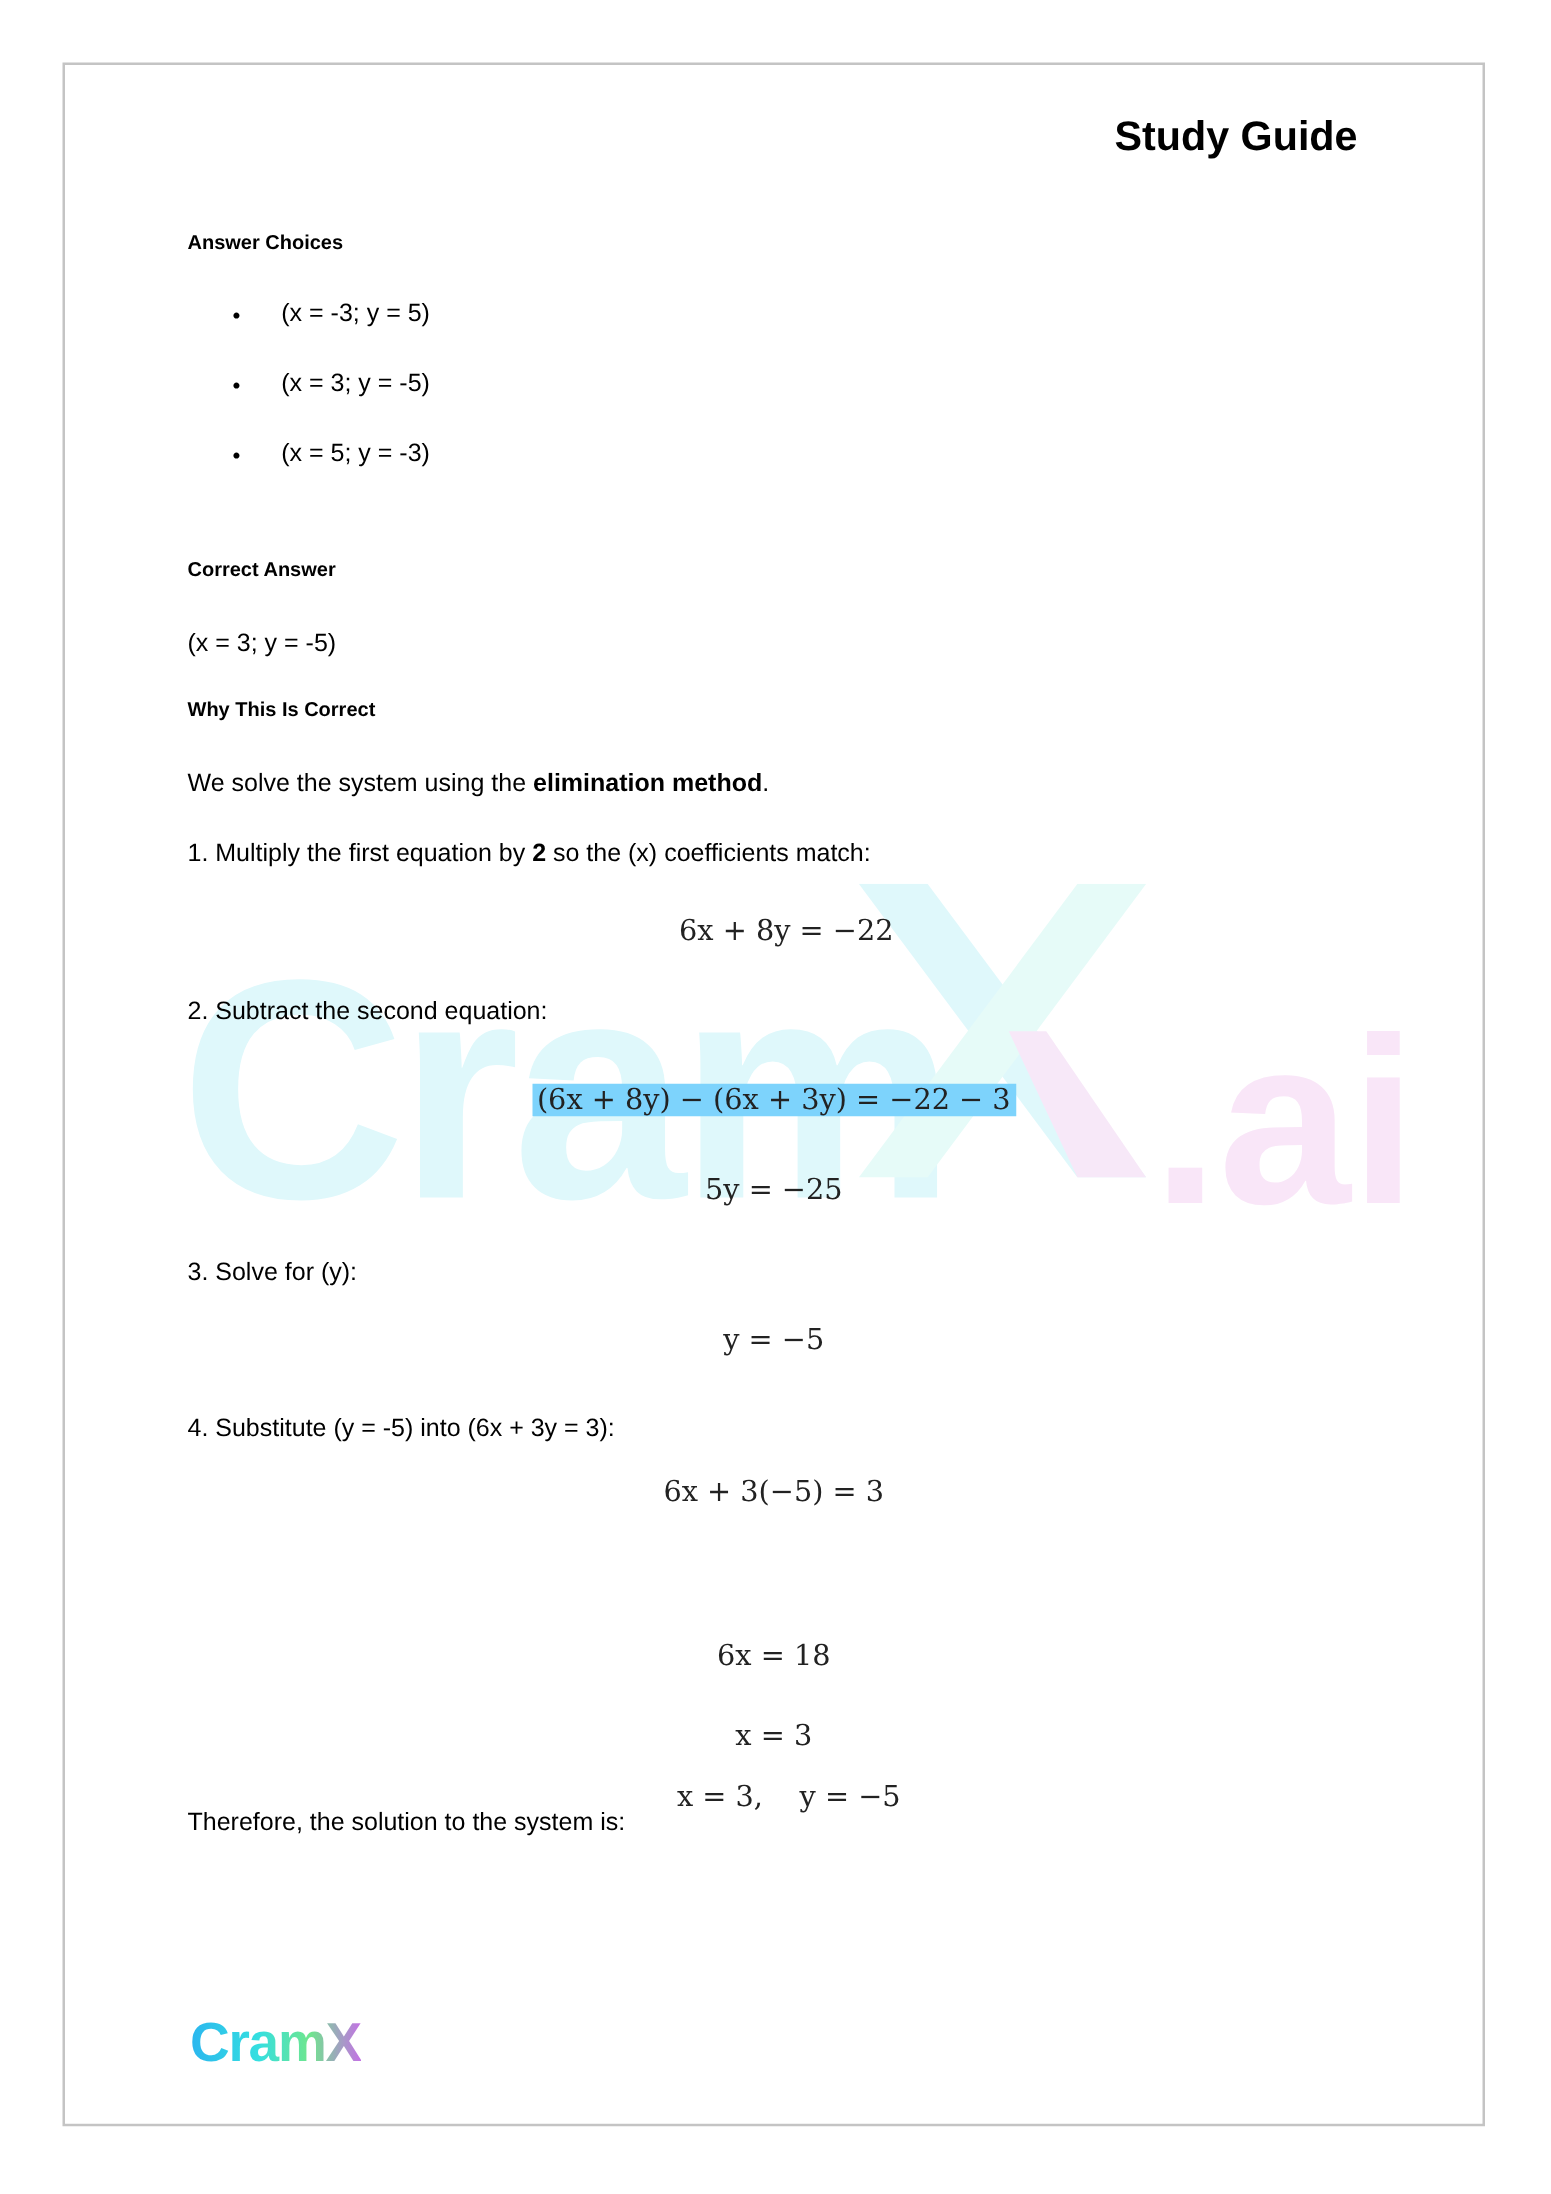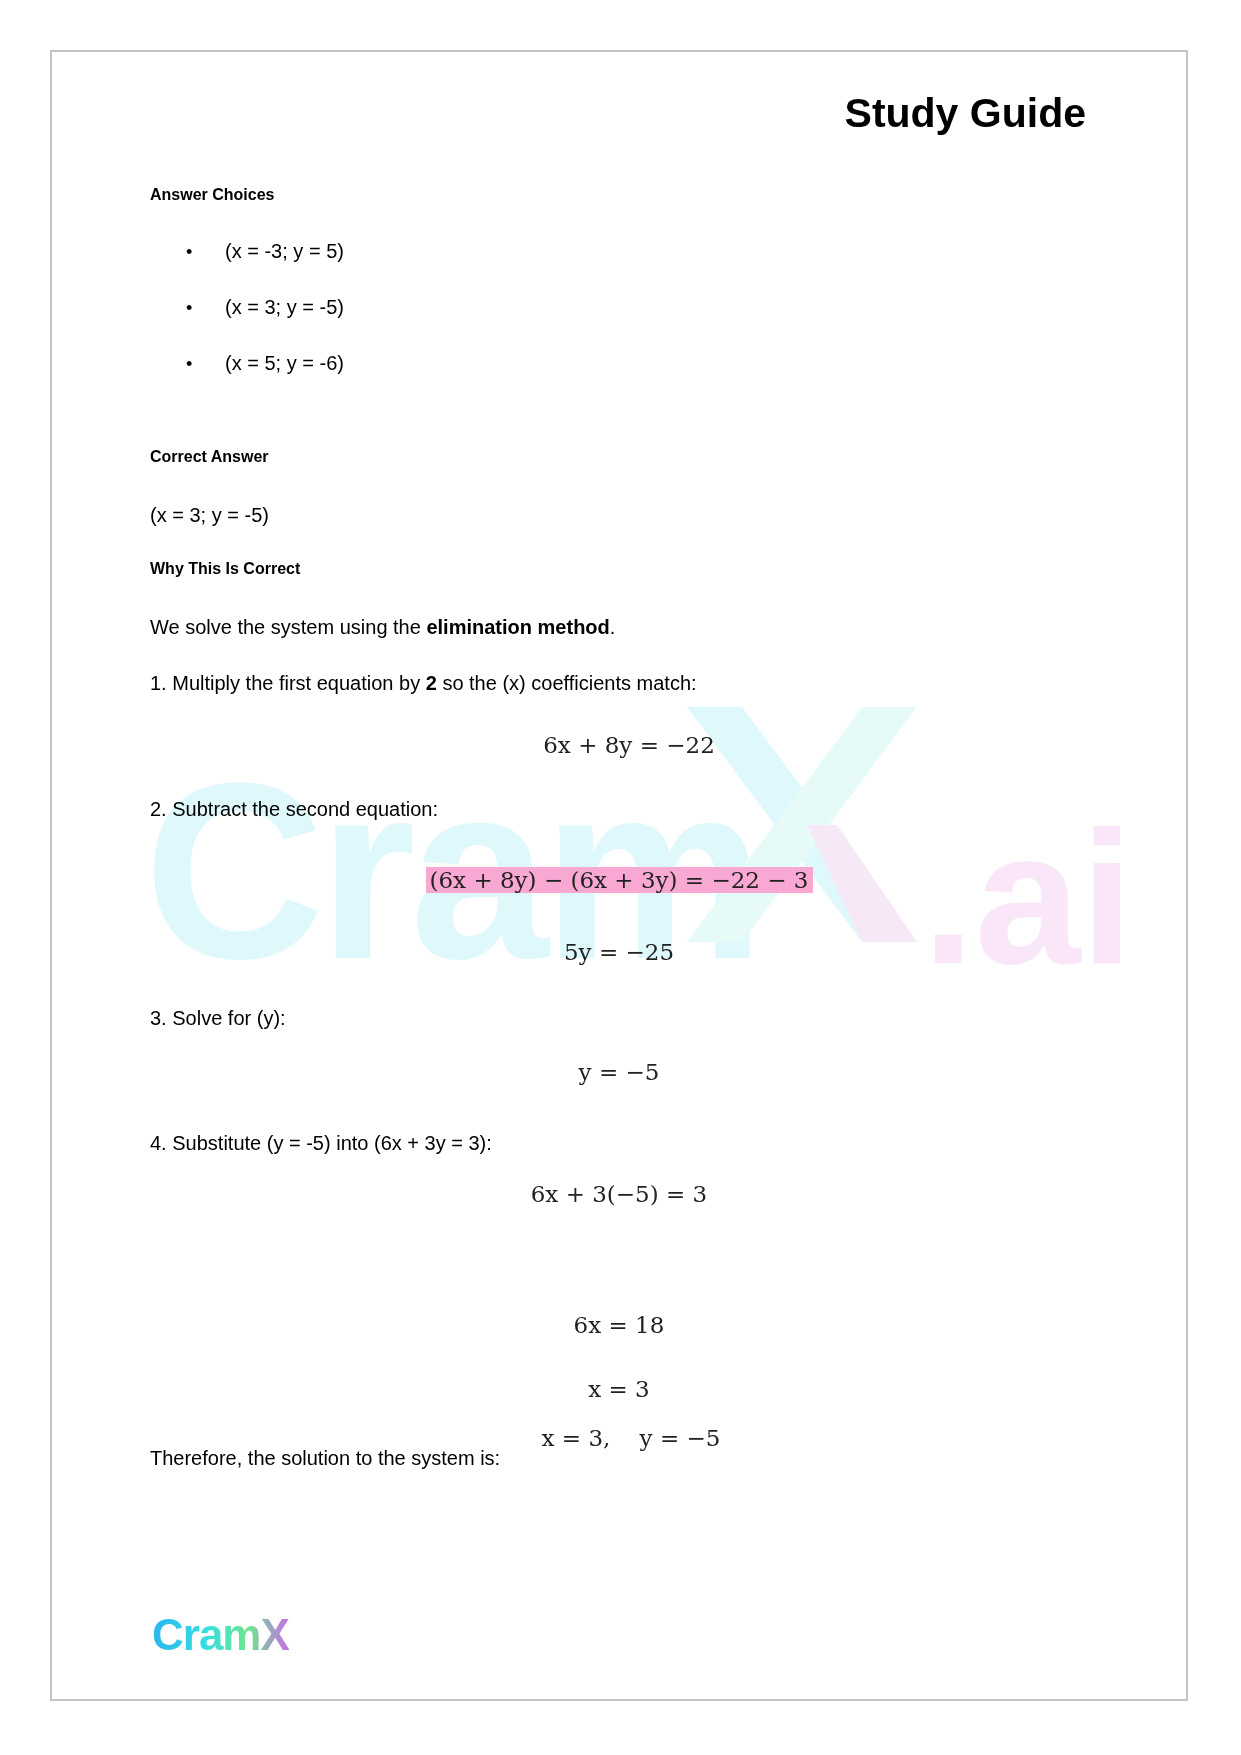--- a/index.html
+++ b/index.html
@@ -1,29 +1,29 @@
 <!DOCTYPE html>
 <html><head>
 <meta charset="utf-8">
 <style>
   html, body { margin:0; padding:0; background:#ffffff; }
   body { width:1241px; height:1755px; position:relative; font-family:"Liberation Sans", sans-serif; color:#000; overflow:hidden; }
   .page { position:absolute; left:50px; top:50px; width:1138px; height:1651px; border:2px solid #c4c4c4; box-sizing:border-box; background:#fff; }
   .abs { position:absolute; white-space:nowrap; }
-  .title { right:100px; top:38px; font-size:41px; font-weight:bold; }
+  .title { right:100px; top:38px; font-size:33px; font-weight:bold; }
   .h { font-size:16px; font-weight:bold; }
   .t { font-size:20px; }
   .bullet { font-size:18px; }
   .math { font-family:"DejaVu Serif", serif; font-size:23px; color:#222; }
   .center { left:0; width:100%; text-align:center; }
   .watermark { position:absolute; left:100px; top:705px; width:940px; height:235px; pointer-events:none; }
   .wm-text { position:absolute; font-family:"Liberation Sans", sans-serif; font-weight:bold; line-height:1; }
   .wm-cram { left:-8px; top:-10px; font-size:250px; color:#dff8fb; letter-spacing:-6px; }
   .wm-ai { left:770px; top:45px; font-size:190px; color:#f9e6f8; }
-  .math-bg { background:#f9a8d4; padding:0 4px; }
+  .math-bg { background:#7dd3fc; padding:0 4px; }
   .logo { position:absolute; left:100px; top:1558px; font-family:"Liberation Sans", sans-serif; font-weight:bold; font-size:44px; letter-spacing:-1px;
           background:linear-gradient(90deg,#2bb6ef 0%,#35dfe0 40%,#6fe68d 70%,#c570e6 100%); -webkit-background-clip:text; background-clip:text; color:transparent; }
 </style>
 </head>
 <body>
 
 <div class="page">
 
   <div class="watermark">
     <span class="wm-text wm-cram">Cram</span>
@@ -39,21 +39,21 @@
 
   <div class="abs h" style="left:98px;top:134px;">Answer Choices</div>
 
   <div class="abs bullet" style="left:134px;top:190px;">•</div>
   <div class="abs t" style="left:173px;top:188px;">(x = -3; y = 5)</div>
 
   <div class="abs bullet" style="left:134px;top:246px;">•</div>
   <div class="abs t" style="left:173px;top:244px;">(x = 3; y = -5)</div>
 
   <div class="abs bullet" style="left:134px;top:302px;">•</div>
-  <div class="abs t" style="left:173px;top:300px;">(x = 5; y = -6)</div>
+  <div class="abs t" style="left:173px;top:300px;">(x = 5; y = -3)</div>
 
   <div class="abs h" style="left:98px;top:396px;">Correct Answer</div>
   <div class="abs t" style="left:98px;top:452px;">(x = 3; y = -5)</div>
 
   <div class="abs h" style="left:98px;top:508px;">Why This Is Correct</div>
 
   <div class="abs t" style="left:98px;top:564px;">
     <span>We solve the system using the </span><b>elimination method</b><span>.</span>
   </div>
 

